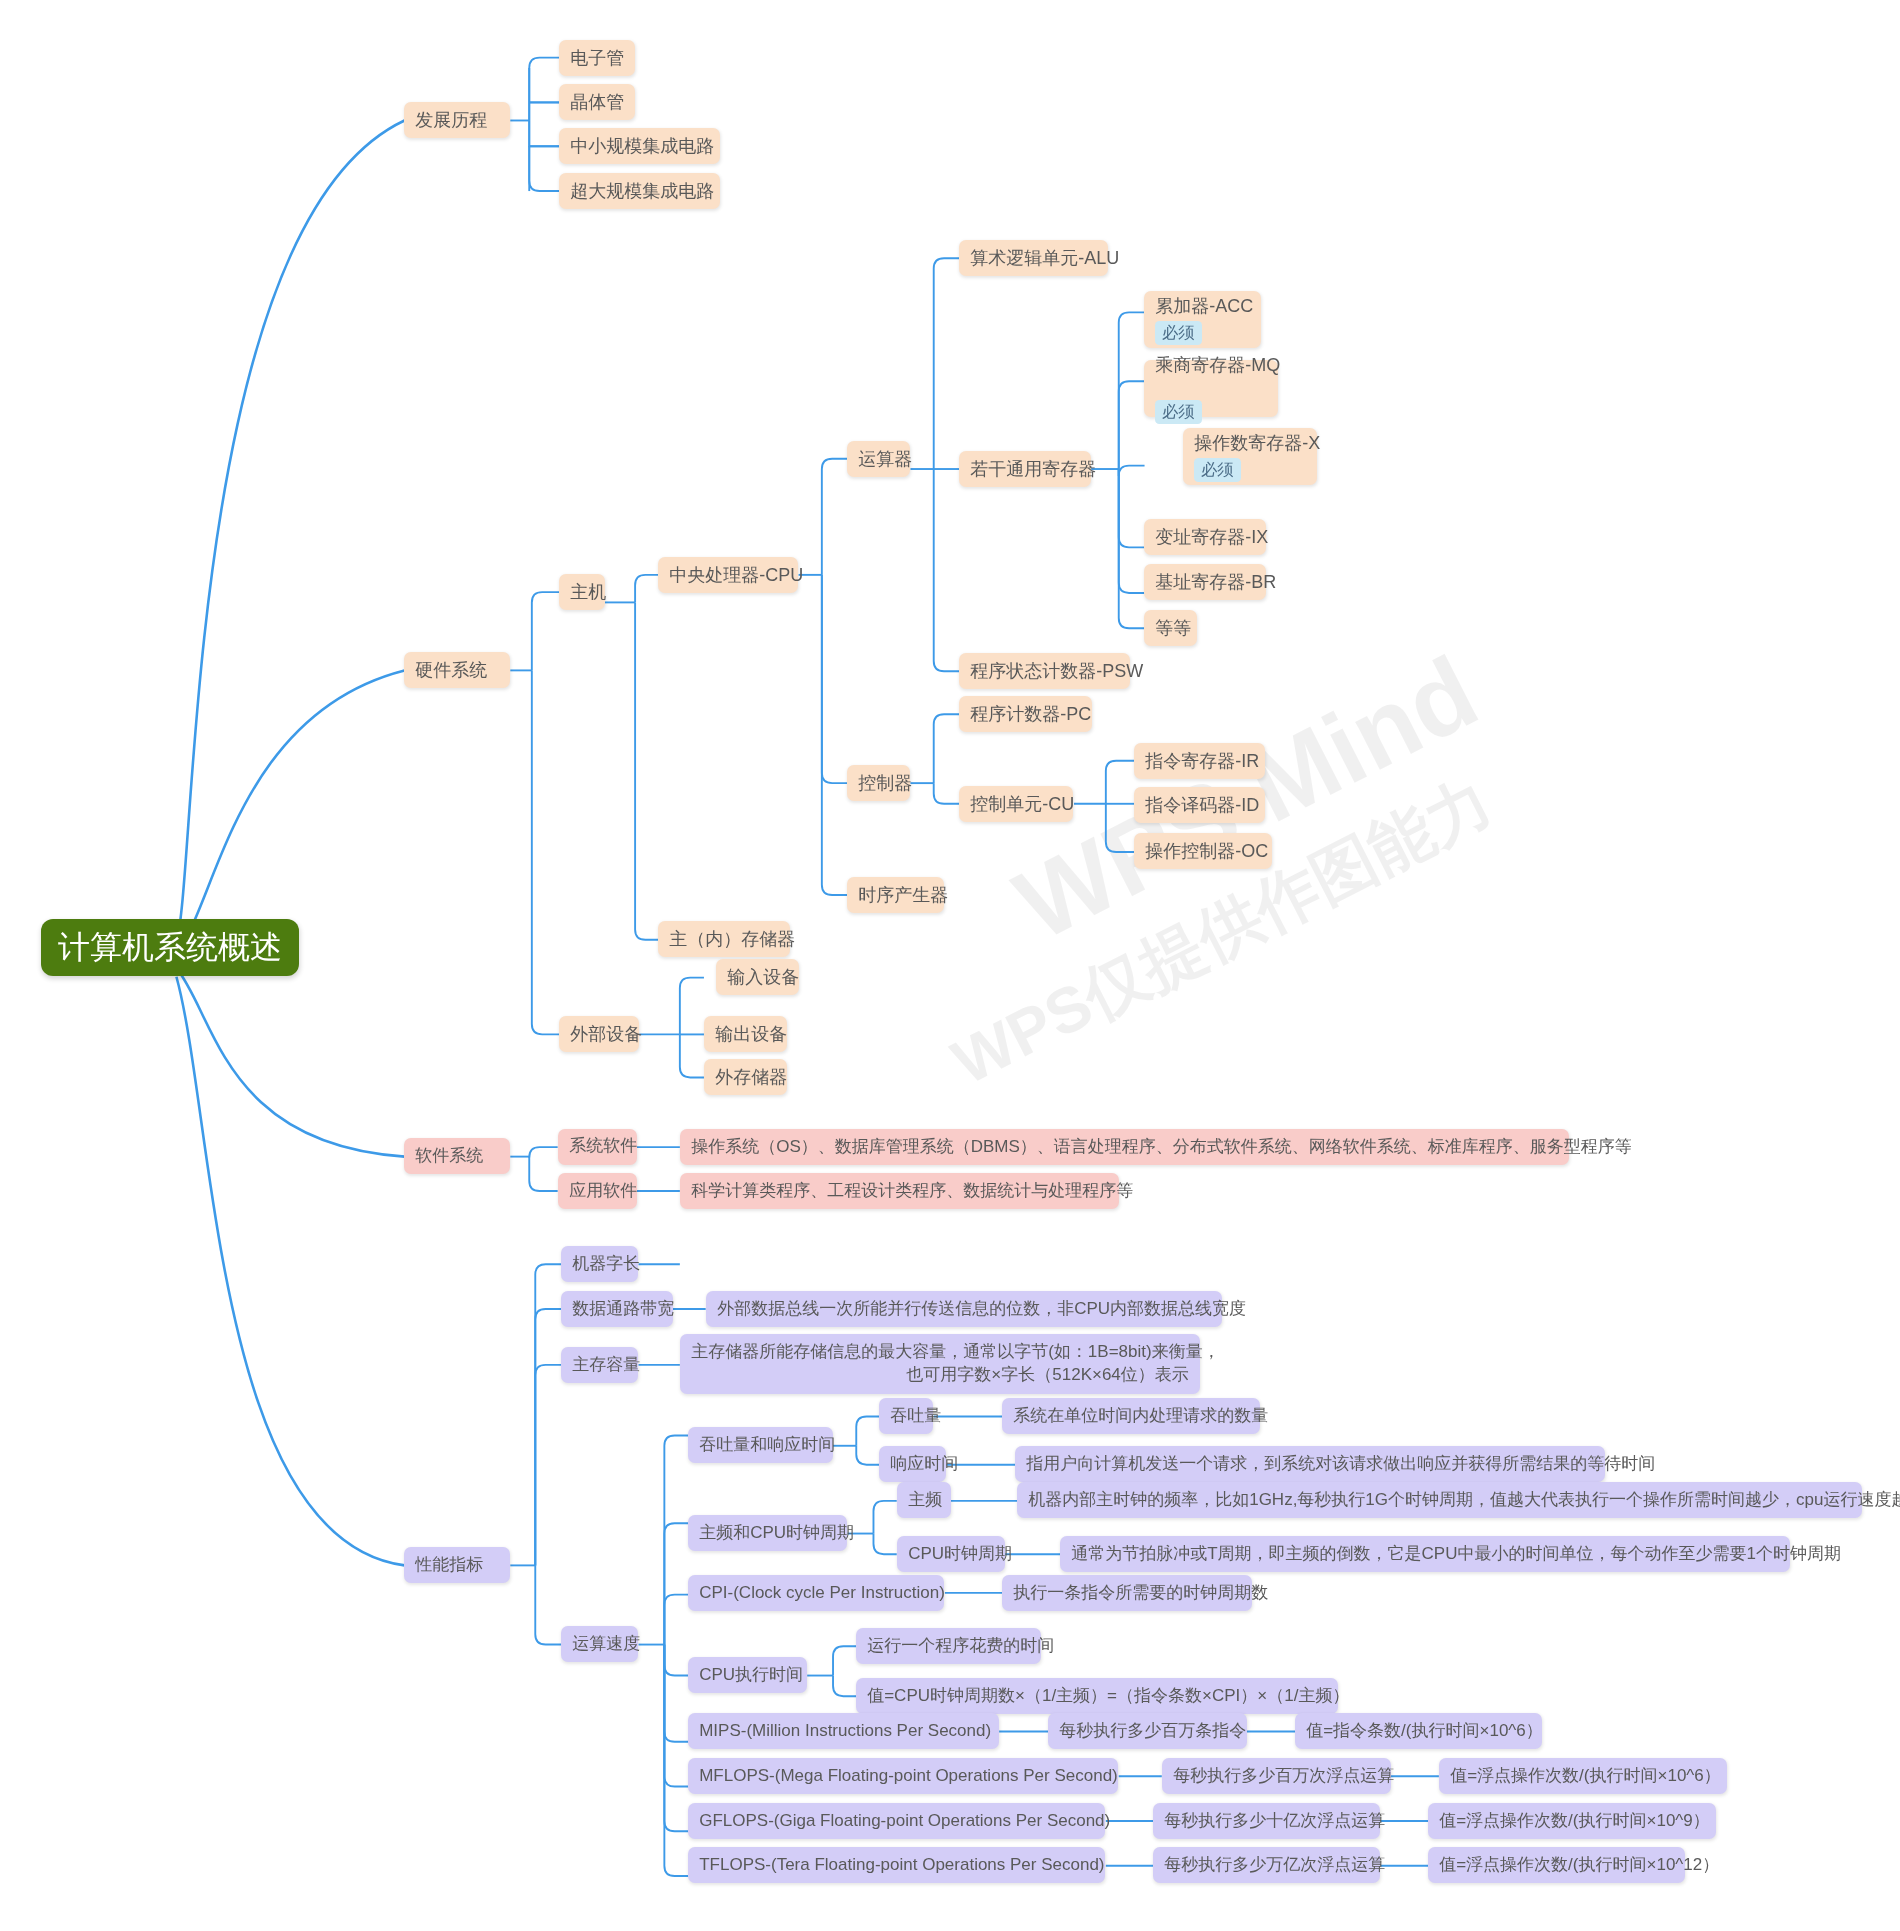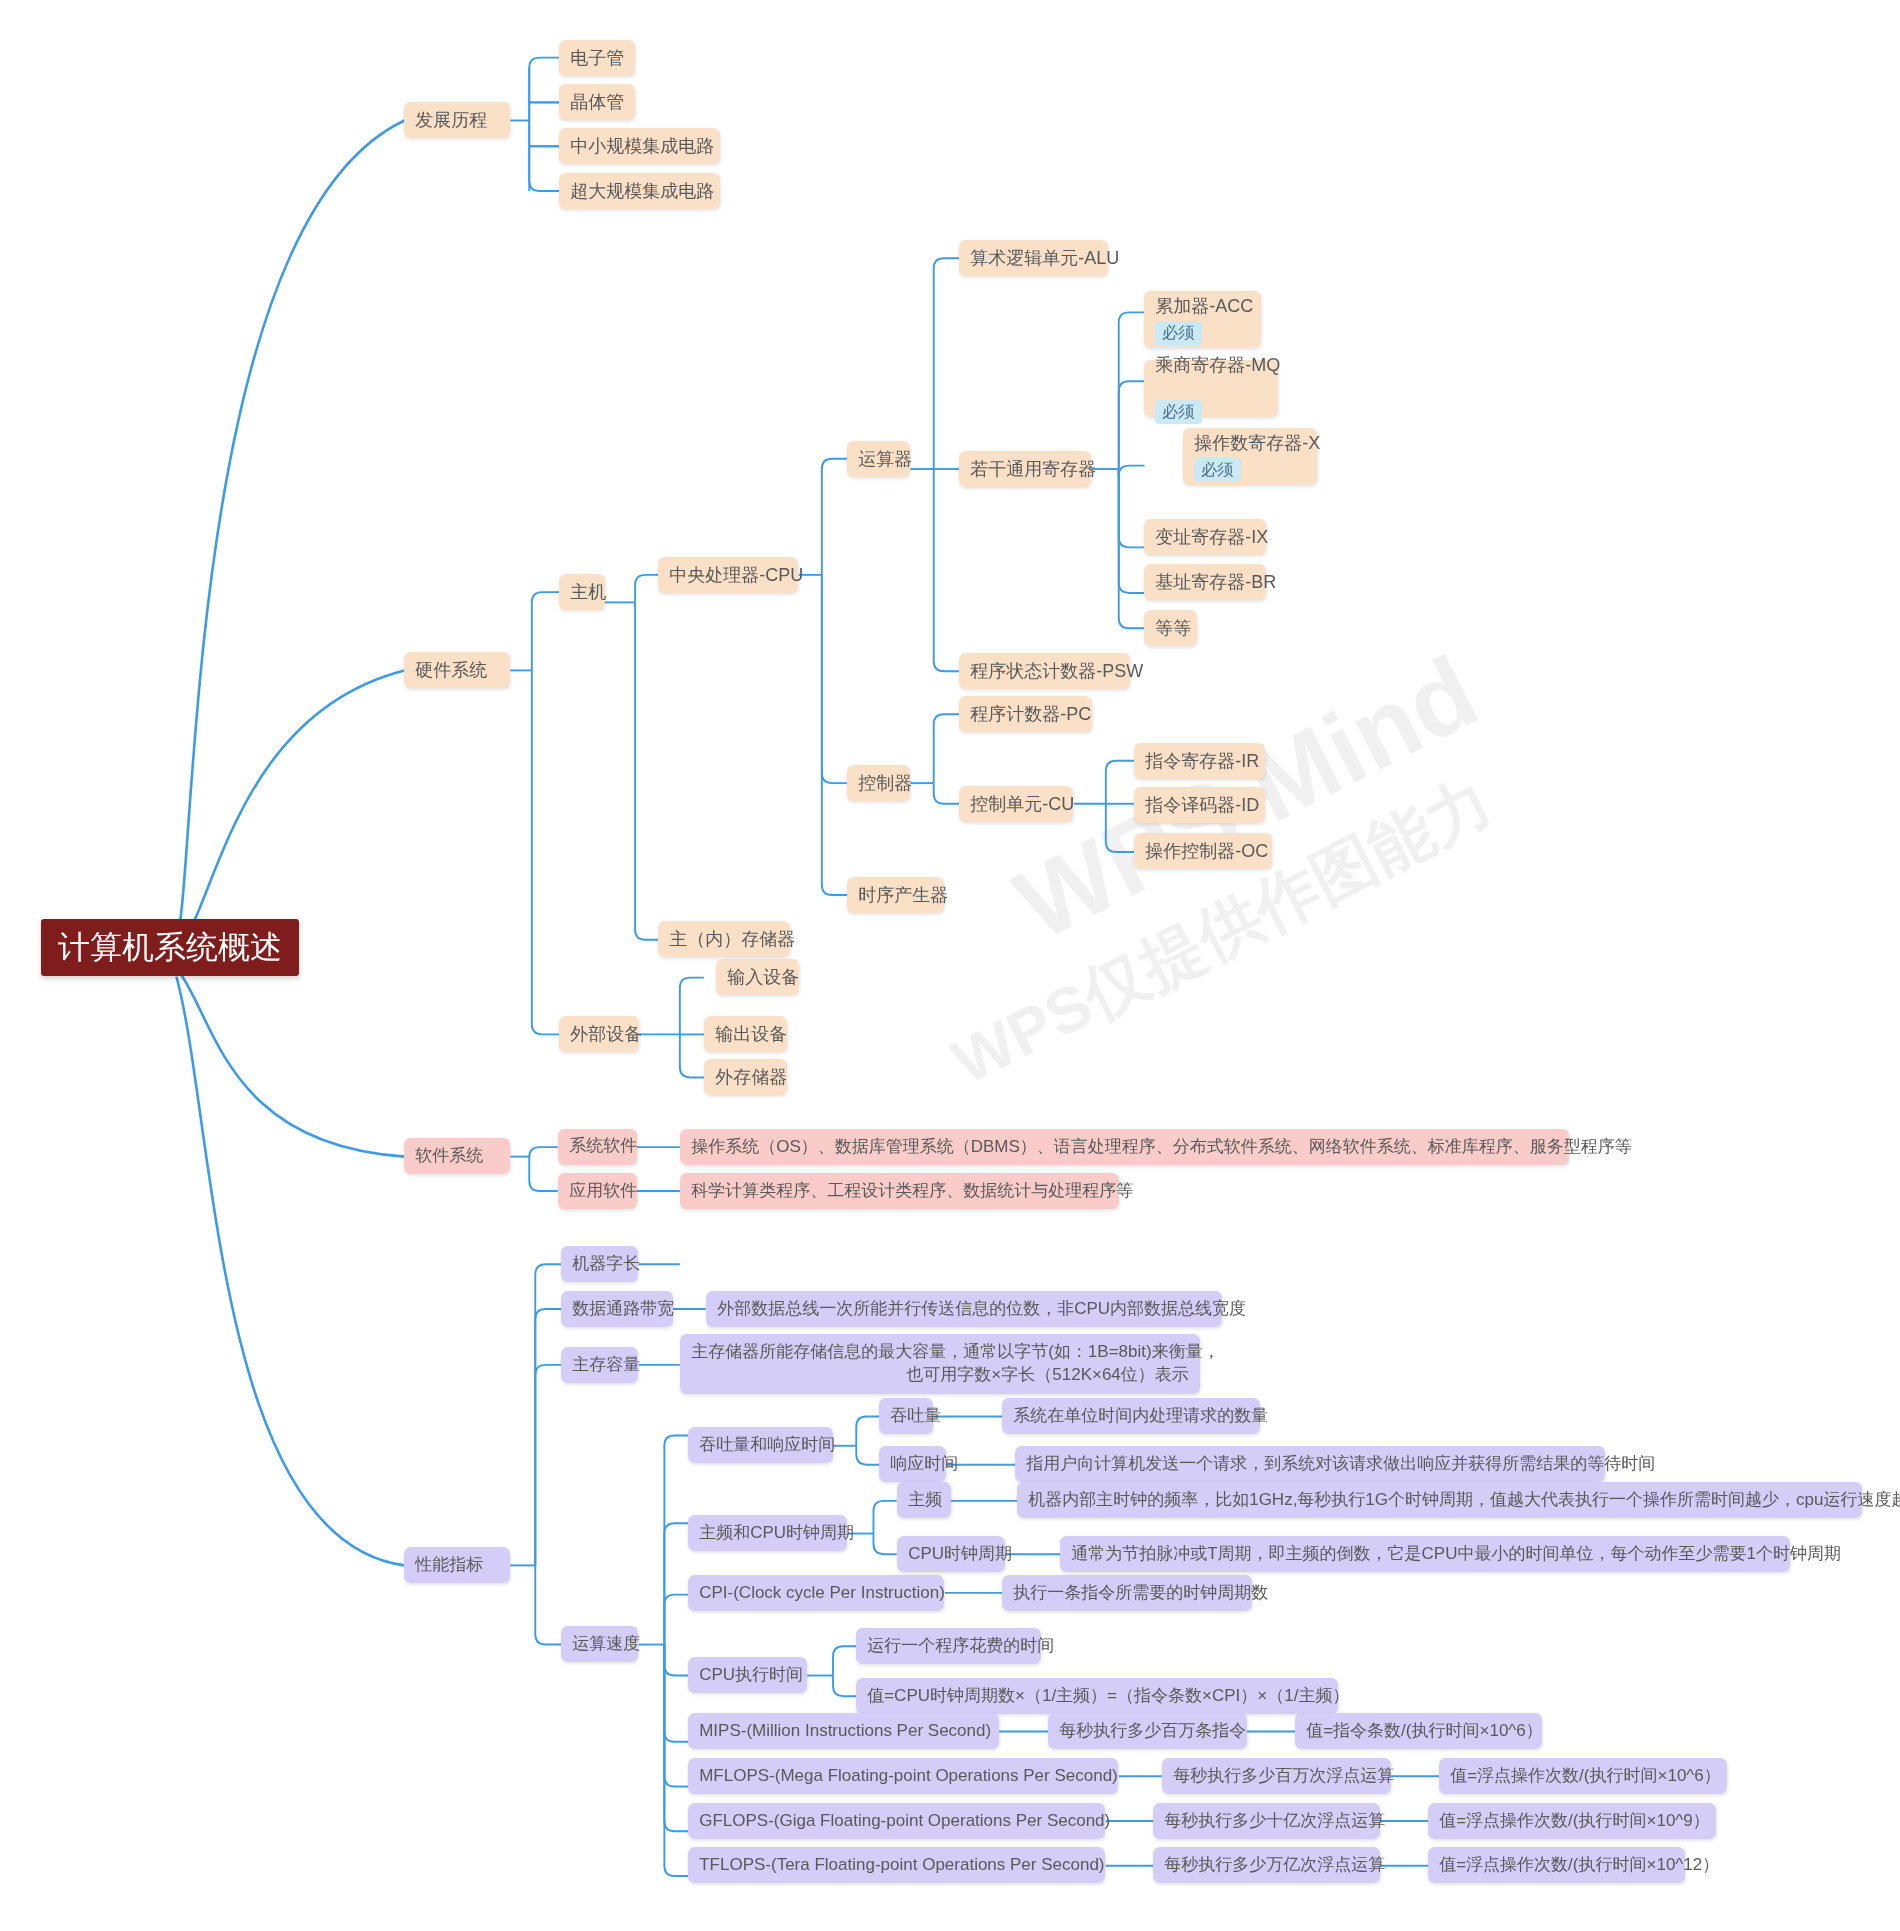--- a/index.html
+++ b/index.html
@@ -33,24 +33,24 @@
     display:flex;
     flex-direction:column;
     justify-content:center;
     box-shadow:0.9px 1.7px 3.4px rgba(0,0,0,.10);
     white-space:pre;
     line-height:1.34;
   }
   .node .ln{display:block;}
 
   .root{
-    background:#7f1d1d;
+    background:#4d7c0f;
     color:#ffffff;
     font-size:32px;
-    border-radius:3px;
+    border-radius:12px;
     padding:0 20.6px;
     align-items:center;
     box-shadow:0.9px 2.6px 5.2px rgba(0,0,0,.16);
   }
   .orange{background:#fbe0c8;font-size:18px;padding:6px 11.2px;}
   .pink{background:#f9ccc9;font-size:17px;padding:6px 11.2px;}
   .purple{background:#d3cdf7;font-size:17px;padding:6px 11.2px;}
 
   .badge{
     display:inline-block;

